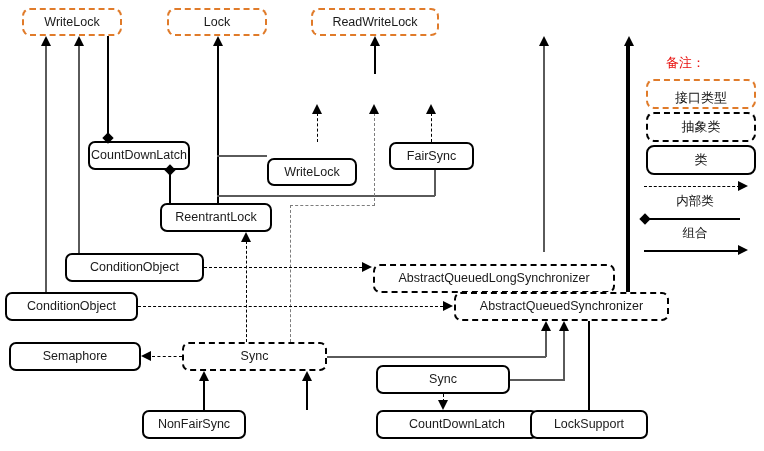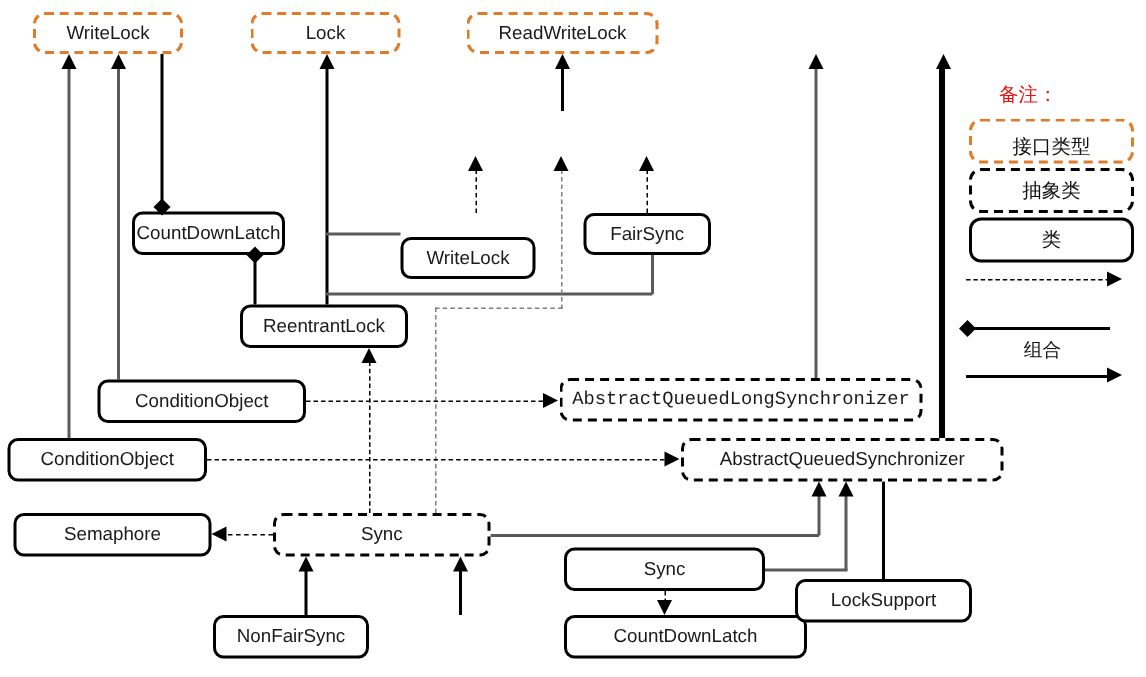--- a/index.html
+++ b/index.html
@@ -91,21 +91,21 @@
   </div>
 
   <div class="node cls" style="left:160px;top:203px;width:112px;height:29px;">
     <span>ReentrantLock</span>
   </div>
 
   <div class="node cls" style="left:65px;top:253px;width:139px;height:29px;">
     <span>ConditionObject</span>
   </div>
 
-  <div class="node abs" style="left:373px;top:252px;width:242px;height:29px;font-family:Liberation Mono, monospace;">
+  <div class="node abs" style="left:373px;top:264px;width:242px;height:29px;">
     <span>AbstractQueuedLongSynchronizer</span>
   </div>
 
   <div class="node cls" style="left:5px;top:292px;width:133px;height:29px;">
     <span>ConditionObject</span>
   </div>
 
   <div class="node abs" style="left:454px;top:292px;width:215px;height:29px;">
     <span>AbstractQueuedSynchronizer</span>
   </div>
@@ -124,21 +124,21 @@
 
   <div class="node cls" style="left:142px;top:410px;width:104px;height:29px;">
     <span>NonFairSync</span>
   </div>
 
 
   <div class="node cls" style="left:376px;top:410px;width:162px;height:29px;align-items:center;">
     <span>CountDownLatch</span>
   </div>
 
-  <div class="node cls" style="left:530px;top:386px;width:118px;height:29px;">
+  <div class="node cls" style="left:530px;top:410px;width:118px;height:29px;">
     <span>LockSupport</span>
   </div>
 
   <div class="ln lnv gry" style="left:45px;top:44px;height:248px;"></div>
   <div class="ar ar-up" style="left:41px;top:36px;"></div>
 
   <div class="ln lnv gry" style="left:78px;top:44px;height:209px;"></div>
   <div class="ar ar-up" style="left:74px;top:36px;"></div>
 
   <div class="ln lnv" style="left:107px;top:36px;height:105px;"></div>
@@ -217,20 +217,21 @@
     </div>
     <div class="lg-box lg-abs">
       <span>抽象类</span>
     </div>
     <div class="lg-box lg-cls">
       <span>类</span>
     </div>
 
     <div class="lg-line" style="top:140px;height:0;border-top:1.7px dashed #000;"></div>
     <div class="ar ar-rt" style="left:112px;top:135px;"></div>
+    <div class="lg-lbl" style="top:147px;">内部类</div>
 
     <div class="lg-line" style="top:172px;height:1.6px;background:#000;"></div>
     <div class="dia" style="left:15px;top:169px;"></div>
     <div class="lg-lbl" style="top:179px;">组合</div>
 
     <div class="lg-line" style="top:204px;height:1.6px;background:#000;"></div>
     <div class="ar ar-rt" style="left:112px;top:199px;"></div>
   </div>
 
 </div>

